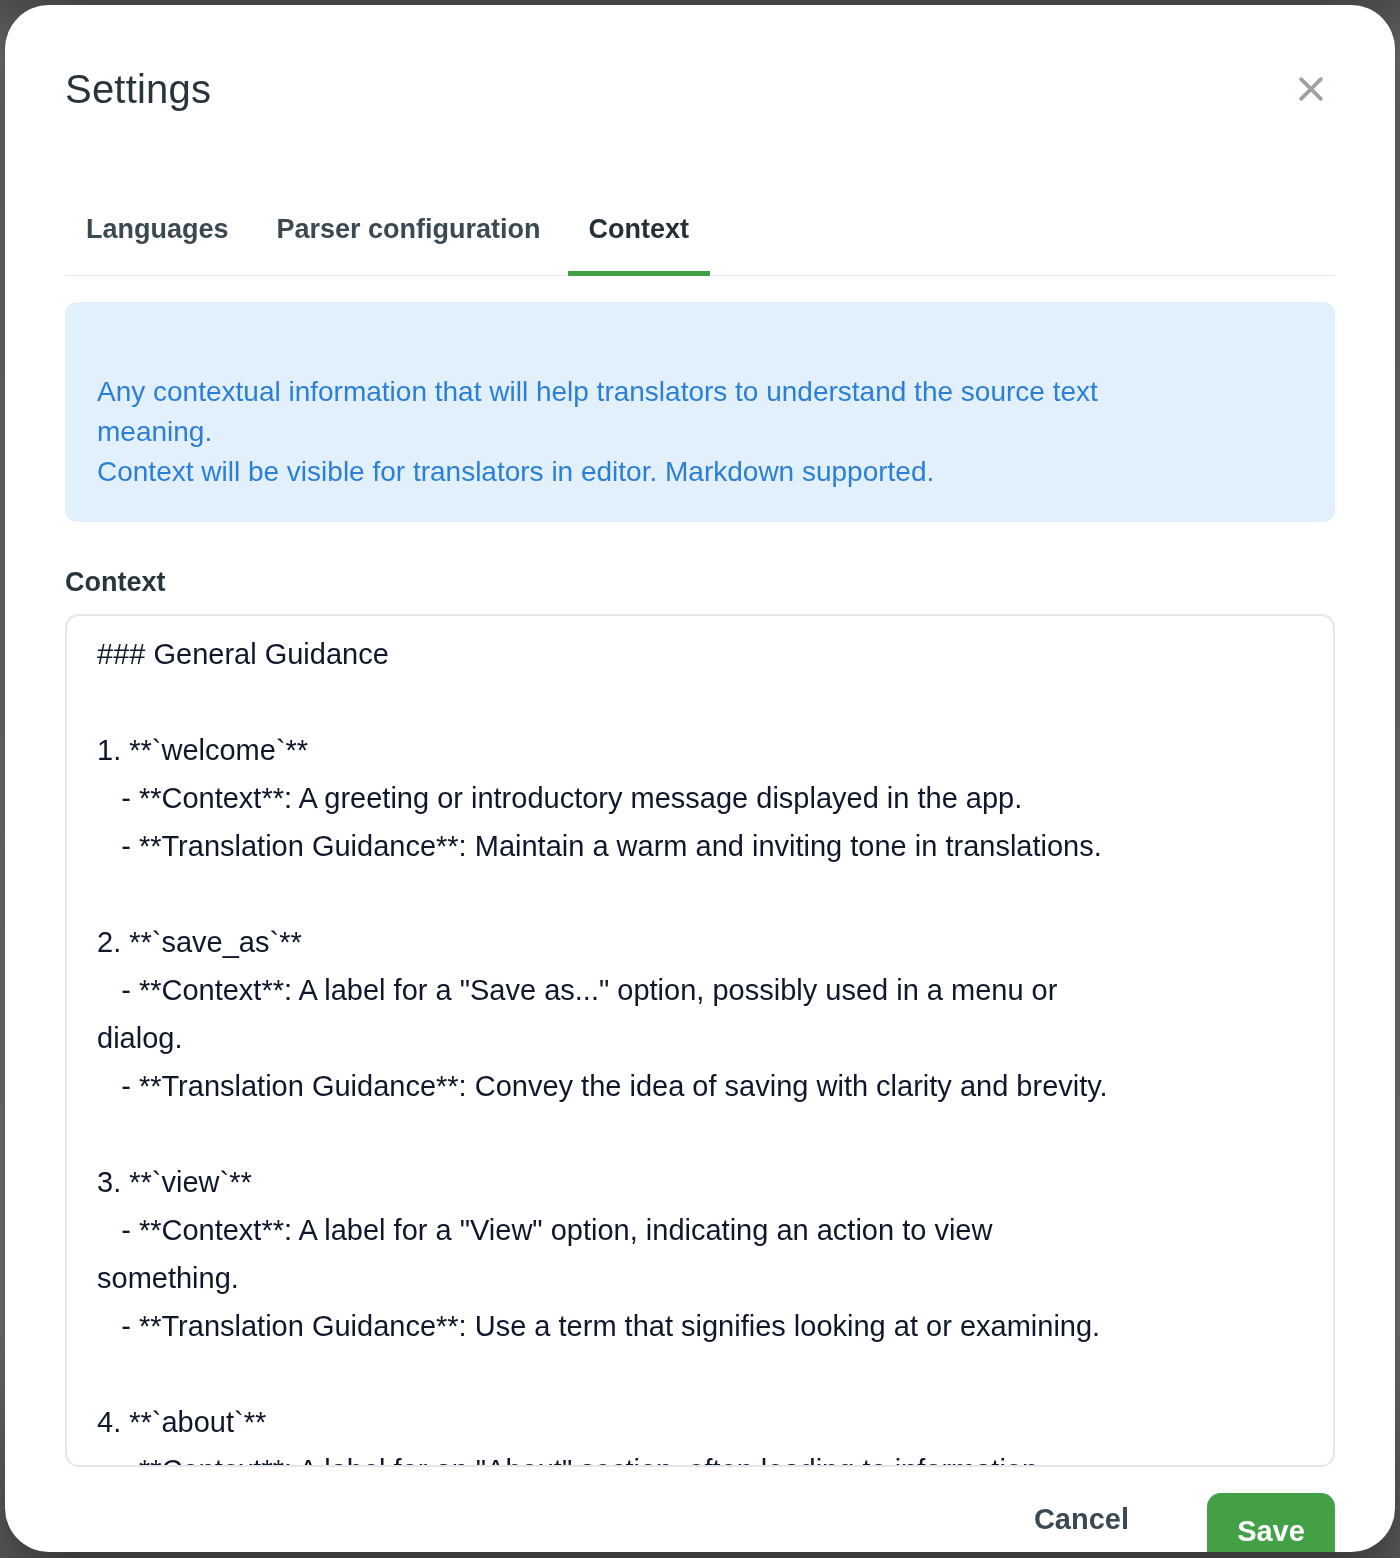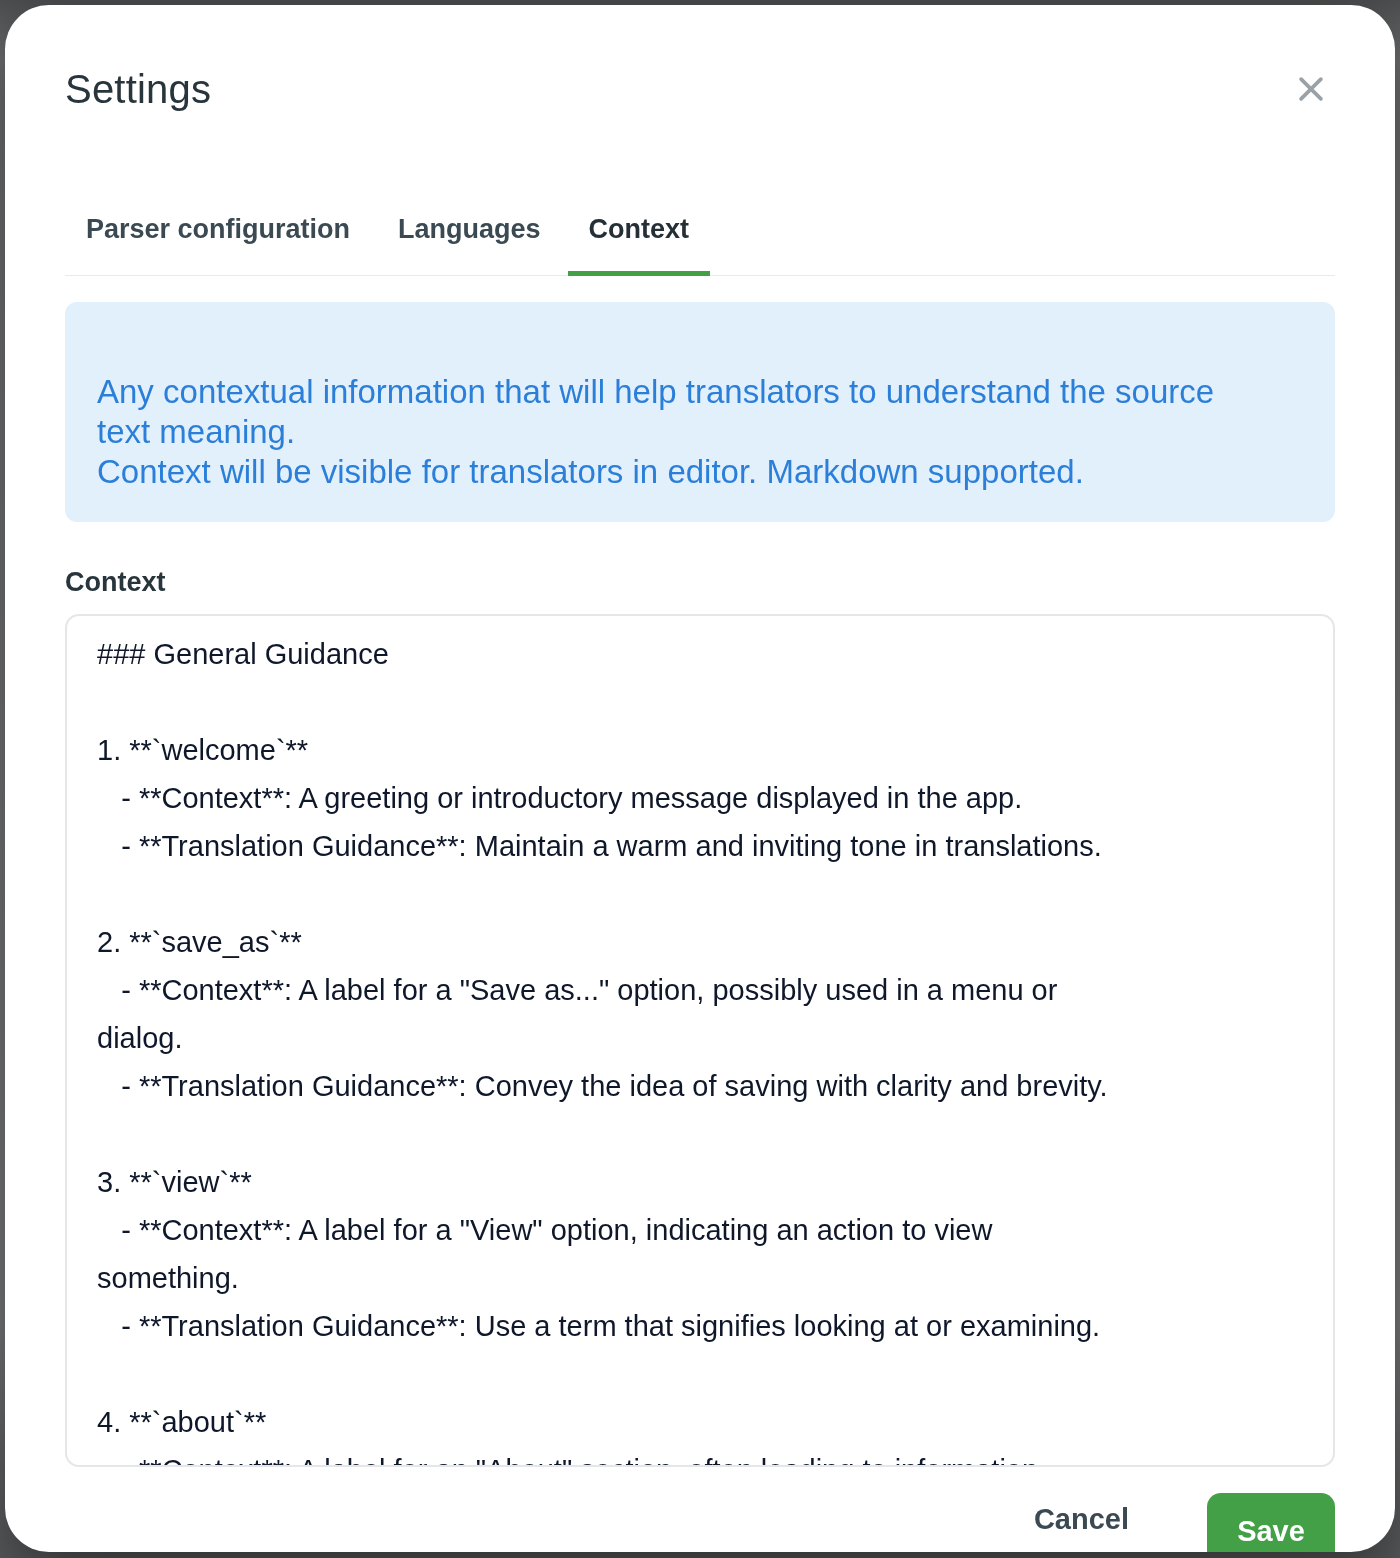--- a/index.html
+++ b/index.html
@@ -62,21 +62,21 @@
   .tab.active {
     color: #242f36;
     border-bottom-color: #43a047;
   }
 
   .info-banner {
     margin-top: 26px;
     background: #e2f0fc;
     border-radius: 12px;
     padding: 30px 120px 30px 32px;
-    font-size: 33px;
+    font-size: 28px;
     line-height: 40px;
     color: #2b7fd9;
     white-space: pre-line;
   }
 
   .field-label {
     display: block;
     margin-top: 44px;
     font-size: 27px;
     line-height: 32px;
@@ -147,22 +147,22 @@
     <button class="close-btn" aria-label="Close">
       <span>
         <svg width="34" height="34" viewBox="0 0 24 24">
           <path d="M5 5 L19 19 M19 5 L5 19" stroke="#9aa1a7" stroke-width="2.6" stroke-linecap="round" fill="none"></path>
         </svg>
       </span>
     </button>
   </div>
 
   <div class="tabs">
+    <div class="tab">Languages</div>
     <div class="tab">Parser configuration</div>
-    <div class="tab">Languages</div>
     <div class="tab active">Context</div>
   </div>
 
   <div class="info-banner">
     <span>Any contextual information that will help translators to understand the source text meaning.
 Context will be visible for translators in editor. Markdown supported.</span>
   </div>
 
   <label class="field-label" for="context-textarea">Context</label>
 

